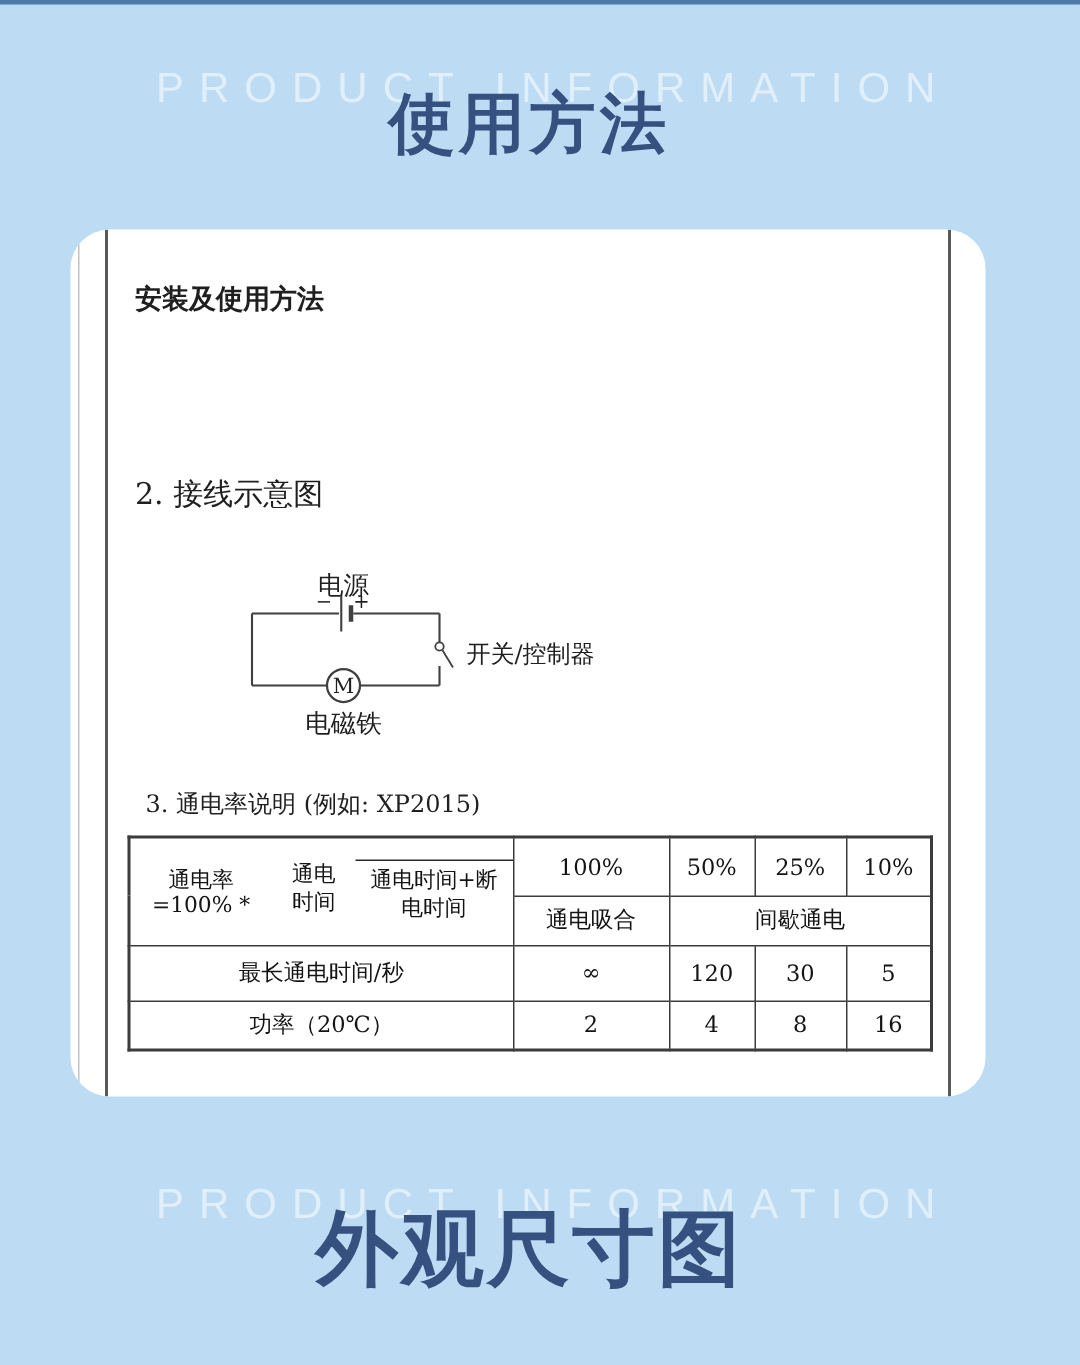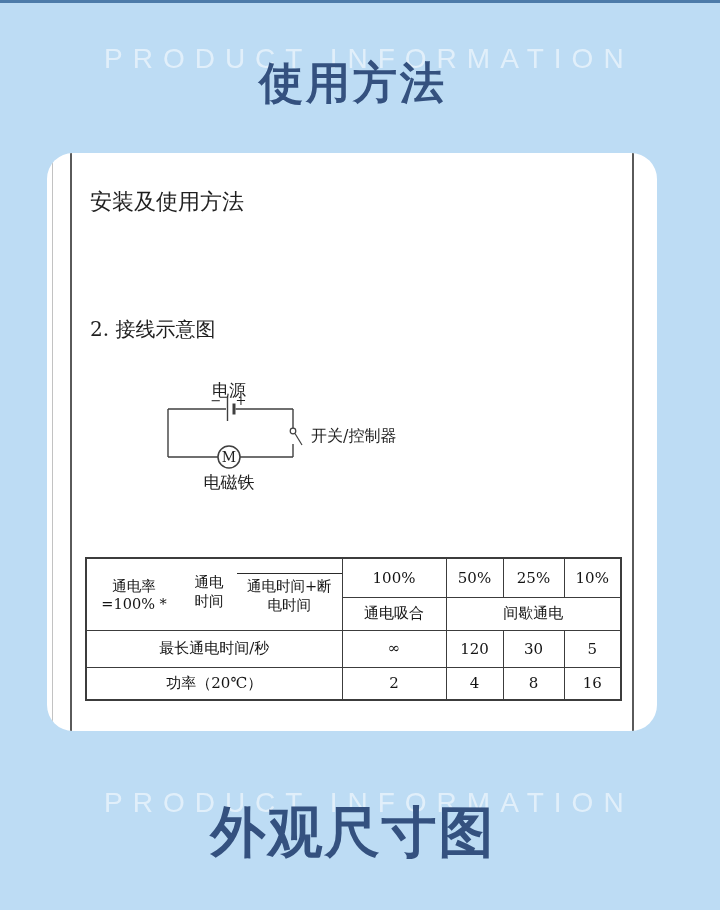--- a/index.html
+++ b/index.html
@@ -30,21 +30,21 @@
   
   .card {
     position:absolute; left:47px; top:153px; width:610px; height:578px;
     background:#ffffff; border-radius:26px; overflow:hidden; color:#1f1f1f;
   }
   .mline { position:absolute; top:0; bottom:0; }
   .mline-a { left:5px;  width:1px; background:#c2c2c2; }
   .mline-b { left:23px; width:2px; background:#5a5a5a; }
   .mline-c { left:585px; width:2px; background:#5a5a5a; }
 
-  .doc-heading { position:absolute; left:43px; top:36px; font-size:22px; font-weight:400; line-height:1.2;text-align:center; }
+  .doc-heading { position:absolute; left:43px; top:36px; font-size:18px; font-weight:700; line-height:1.2;text-align:center; }
   .doc-para   { position:absolute; left:41px; top:70px; width:553px; font-size:15px; line-height:22px; }
   .sec-title2 { position:absolute; left:43px; top:163px; font-size:20px; }
   .sec-title3 { position:absolute; left:50px; top:373px; font-size:16px; }
 
   svg.wiring { position:absolute; left:103px; top:215px; }
   svg.wiring line, svg.wiring circle { stroke:#3f3f3f; fill:none; }
   svg.wiring text { fill:#1f1f1f; font-family:"DejaVu Serif", serif; }
 
   
   table.duty {
@@ -95,20 +95,21 @@
 
     <line x1="143" y1="41" x2="143" y2="60" stroke-width="1.4"></line>
     <circle cx="143" cy="63" r="2.8" stroke-width="1.2"></circle>
     <line x1="145" y1="65.5" x2="152" y2="77" stroke-width="1.2"></line>
     <line x1="143" y1="76" x2="143" y2="89" stroke-width="1.4"></line>
 
     <text x="161" y="73" font-size="16">开关/控制器</text>
     <text x="79" y="120" text-anchor="middle" font-size="17">电磁铁</text>
   </svg>
 
+  <div class="sec-title3">3. 通电率说明 (例如: XP2015)</div>
 
   <table class="duty">
     <colgroup>
       <col style="width:256px">
         <col style="width:104px">
         <col style="width:57px">
         <col style="width:61px">
         <col style="width:57px">
     </colgroup>
     <tbody>

